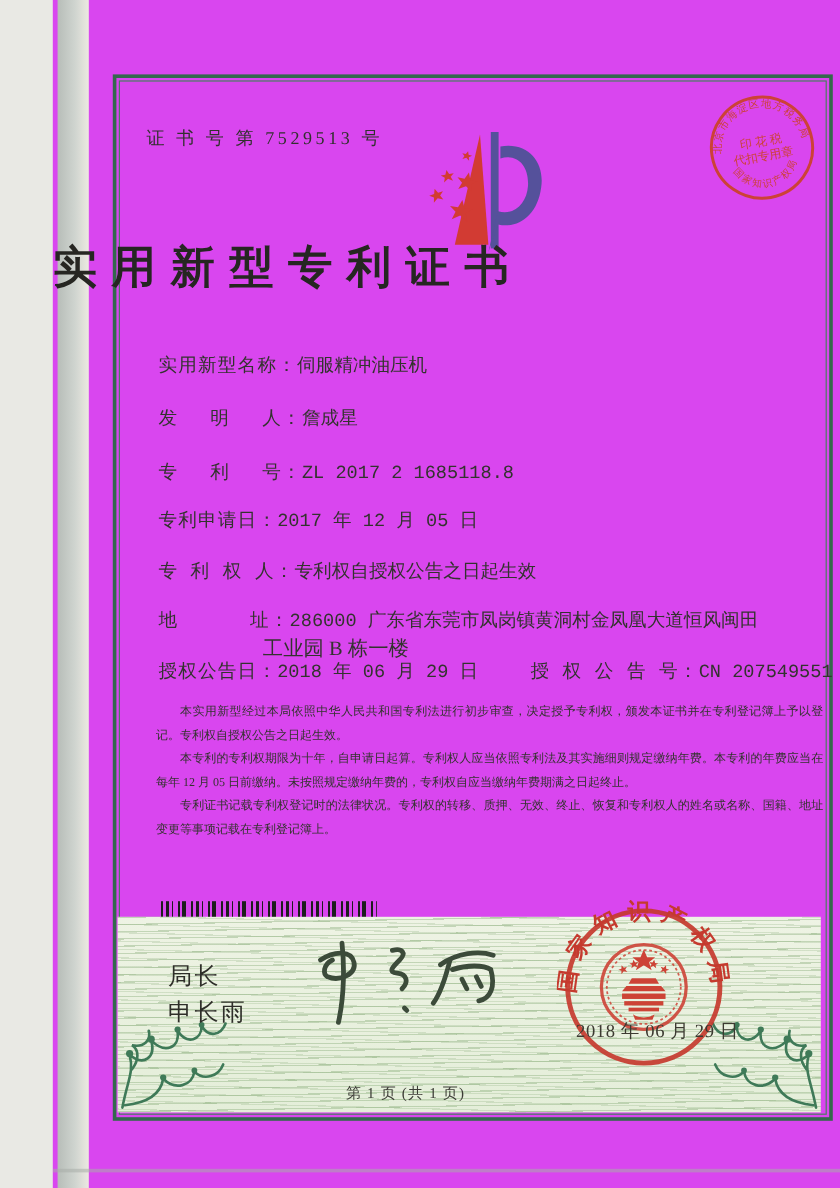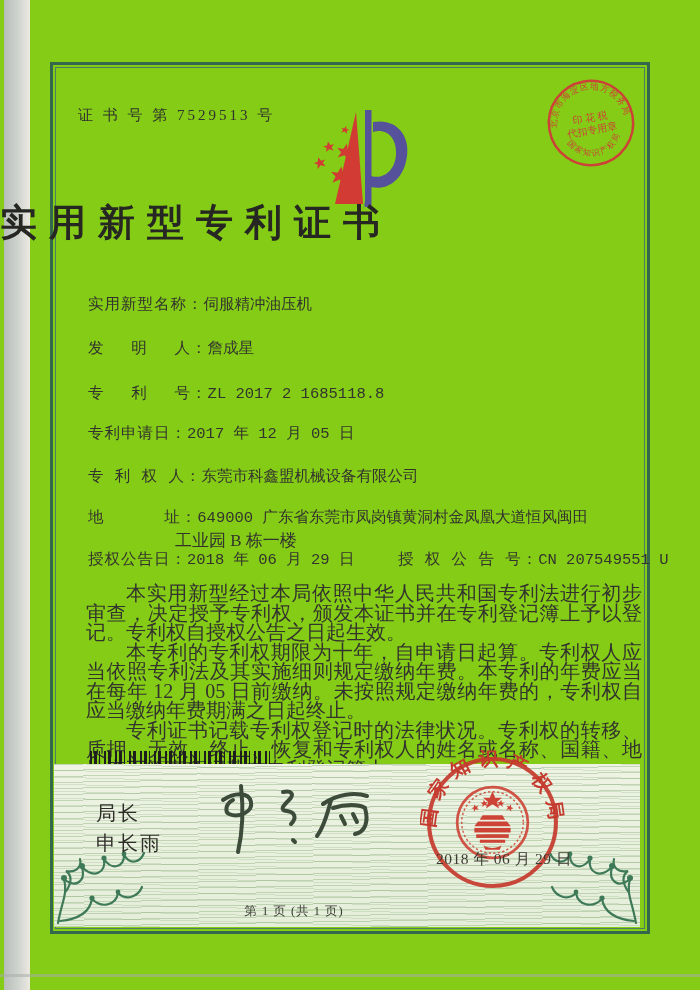--- a/index.html
+++ b/index.html
@@ -1,32 +1,32 @@
 <!DOCTYPE html>
 <html><head>
 <meta charset="utf-8">
 <style>
   html,body{margin:0;padding:0;}
   body{width:700px;height:990px;position:relative;background:#e9e9e4;
        font-family:"Liberation Serif","DejaVu Serif",serif;color:#3a3a35;}
-  .paper{position:absolute;inset:0;background:#84cc16;overflow:hidden;}
+  .paper{position:absolute;inset:0;background:#d946ef;overflow:hidden;margin-left:44px;}
   .scan-strip{position:absolute;left:4px;top:0;width:26px;height:990px;
       background:linear-gradient(90deg,#b7bdb8,#cfd4cf 55%,#ece9e1);}
   .scan-edge-bottom{position:absolute;left:0;top:974px;width:700px;height:3px;
       background:#a8ada7;opacity:.55;}
   .frame{position:absolute;left:50px;top:62px;width:594px;height:866px;
       border:3px solid #34684d;}
   .frame-inner{position:absolute;inset:2px;border:1px solid #4a7d61;}
   .cert-no{position:absolute;left:78px;top:106px;font-size:15px;letter-spacing:3px;color:#31312d;}
   .title{position:absolute;left:0;top:198px;width:700px;text-align:left;
       font-size:37px;font-weight:600;letter-spacing:12px;color:#262622;}
   .field-row{position:absolute;left:88px;font-size:15.5px;color:#33332e;white-space:nowrap;font-family:Liberation Mono, monospace;}
   .field-row .lab{letter-spacing:1px;}
   .addr2{position:absolute;left:175px;font-size:17px;color:#33332e;font-family:Liberation Serif, serif;}
-  .paras{position:absolute;left:86px;top:584px;width:556px;font-size:20px;
+  .paras{position:absolute;left:86px;top:584px;width:556px;font-size:10px;
       line-height:19.5px;color:#33332e;text-align:justify;}
   .paras p{margin:0;text-indent:2em;}
   .barcode{position:absolute;left:90px;top:751px;width:180px;height:15px;
       background:repeating-linear-gradient(90deg,
         #1d1d1d 0 2px,transparent 2px 4px,#1d1d1d 4px 7px,transparent 7px 9px,
         #1d1d1d 9px 10px,transparent 10px 14px,#1d1d1d 14px 16px,transparent 16px 18px,
         #1d1d1d 18px 21px,transparent 21px 25px);}
   .band{position:absolute;left:54px;top:764px;width:586px;height:163px;
       background:
         repeating-linear-gradient(179deg,rgba(130,168,115,.40) 0 1px,rgba(130,168,115,0) 1px 6px),
@@ -95,24 +95,24 @@
   <div class="field-row" style="top:338px">
     <span class="lab">发　 明　 人：</span><span>詹成星</span>
   </div>
   <div class="field-row" style="top:383px">
     <span class="lab">专　 利 　号：</span><span>ZL 2017 2 1685118.8</span>
   </div>
   <div class="field-row" style="top:423px">
     <span class="lab">专利申请日：</span><span>2017 年 12 月 05 日</span>
   </div>
   <div class="field-row" style="top:466px">
-    <span class="lab">专 利 权 人：</span><span>东莞市科鑫盟机械设备有限公司</span>
+    <span class="lab">专 利 权 人：</span><span>专利权自授权公告之日起生效</span>
   </div>
   <div class="field-row" style="top:507px">
-    <span class="lab">地　　　 址：</span><span>649000 广东省东莞市凤岗镇黄洞村金凤凰大道恒风闽田</span>
+    <span class="lab">地　　　 址：</span><span>286000 广东省东莞市凤岗镇黄洞村金凤凰大道恒风闽田</span>
   </div>
   <div class="addr2" style="top:529px">工业园 B 栋一楼</div>
   <div class="field-row" style="top:549px">
     <span class="lab">授权公告日：</span><span>2018 年 06 月 29 日</span>
   </div>
   <div class="field-row" style="top:549px;left:398px">
     <span class="lab">授 权 公 告 号：</span><span>CN 207549551 U</span>
   </div>
 
   <div class="paras">

